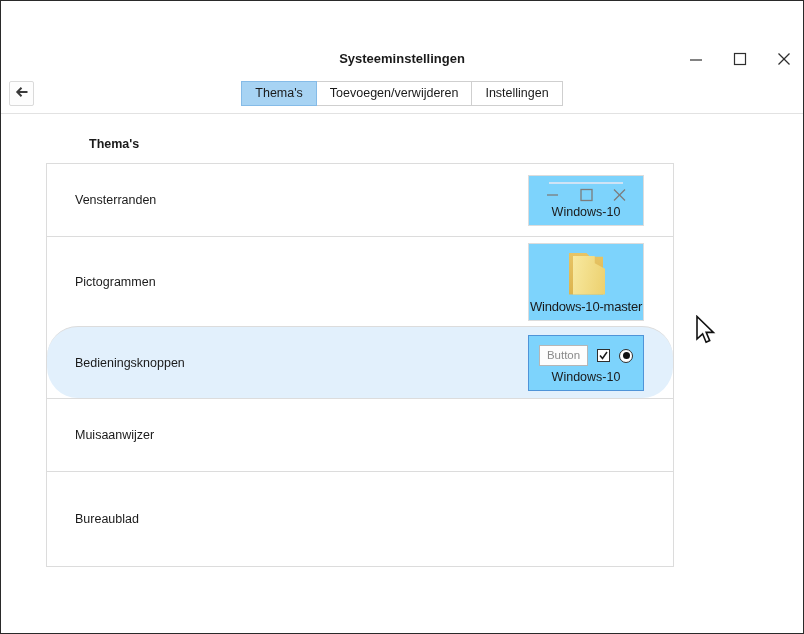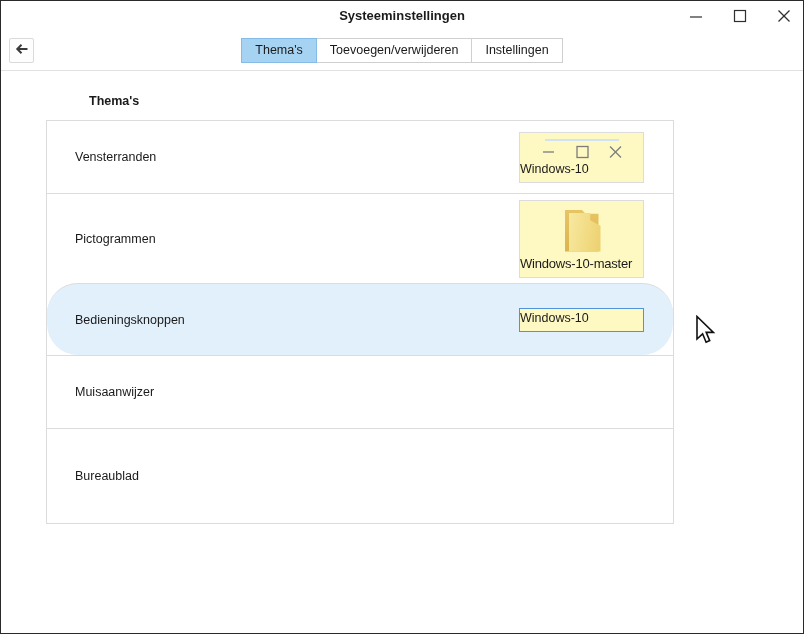--- a/index.html
+++ b/index.html
@@ -12,20 +12,21 @@
     background: #fff;
     border: 1px solid #2a2a2a;
     overflow: hidden;
   }
 
   
   .titlebar {
     position: relative;
     height: 29px;
     background: #fff;
+    margin-top: 43px;
   }
   .titlebar .title {
     text-align: center;
     line-height: 29px;
     font-size: 13px;
     font-weight: bold;
     color: #1a1a1a;
   }
   .win-controls {
     position: absolute;
@@ -95,23 +96,24 @@
     display: flex;
     align-items: center;
     justify-content: space-between;
     padding: 0 29px 0 28px;
   }
   .row + .row { border-top: 1px solid #dcdcdc; }
   .row.highlighted { background: #e2f0fc; }
   .row-label { font-size: 12.5px; }
 
   .preview {
-    width: 125px;
-    background: #fef9c3;
+    width: 116px;
+    background: #7dd3fc;
     border: 1px solid #dcdcdc;
+    text-align: center;
     font-size: 12.5px;
   }
   .preview.selected { border: 1px solid #4f94d8; }
   .preview .value { display:block; margin: 2px 0 6px; white-space: nowrap; }
 
   
   .row-vensterranden   { height: 72px; }
   .row-pictogrammen    { height: 90px; gap: 21px; }
   .row-bedieningsknoppen { height: 72px; border-radius: 31px; }
   .row-muisaanwijzer   { height: 73px; }
@@ -291,20 +293,31 @@
             <div class="folder-back"></div>
             <div class="folder-front"></div>
           </div>
           <span class="value small">Windows-10-master</span>
         </div>
       </div>
 
       <div class="row row-bedieningsknoppen highlighted">
         <span class="row-label">Bedieningsknoppen</span>
         <div class="preview selected">
+          <div class="controls-demo">
+            <span class="button-mini">Button</span>
+            <span class="checkbox-demo">
+              <svg width="11" height="11" viewBox="0 0 11 11">
+                  <polyline points="2,5.5 4.5,8.5 9,2" fill="none" stroke="#1d1d1d" stroke-width="1.5"></polyline>
+                </svg>
+            </span>
+            <span class="radio-demo">
+              <span class="radio-dot"></span>
+            </span>
+          </div>
           <span class="value">Windows-10</span>
         </div>
       </div>
 
       <div class="row row-muisaanwijzer">
         <span class="row-label">Muisaanwijzer</span>
       </div>
 
       <div class="row row-bureaublad">
         <span class="row-label">Bureaublad</span>

